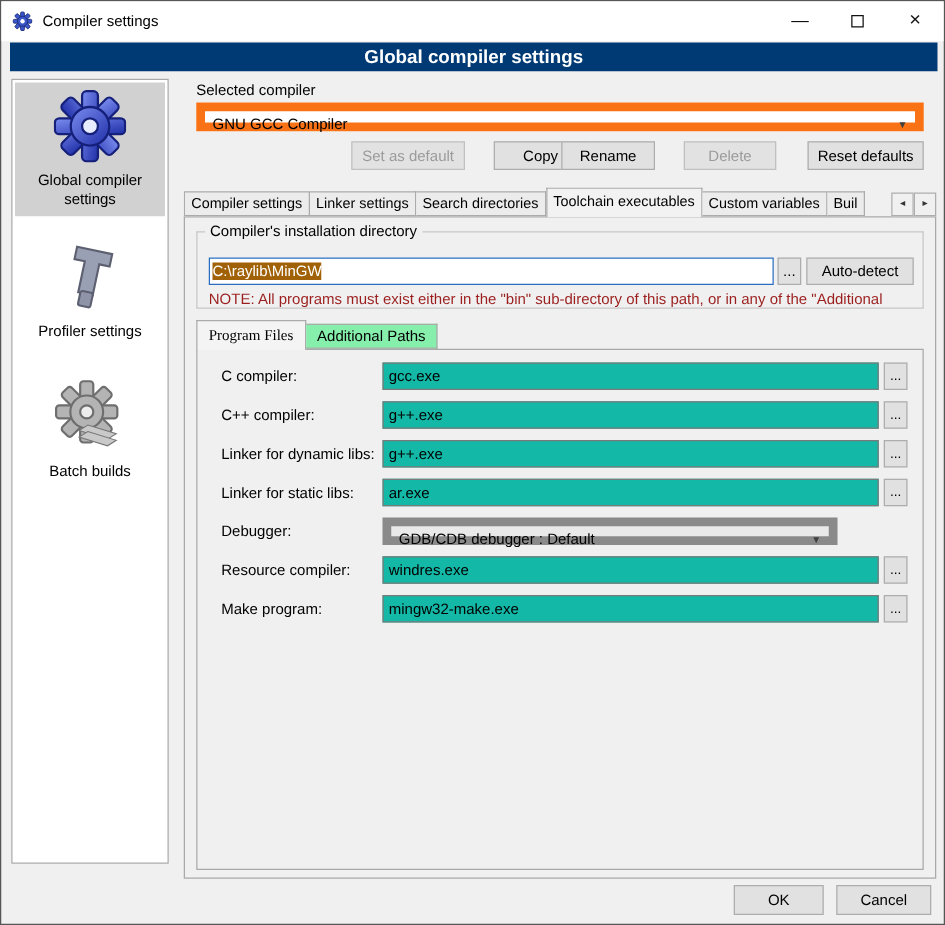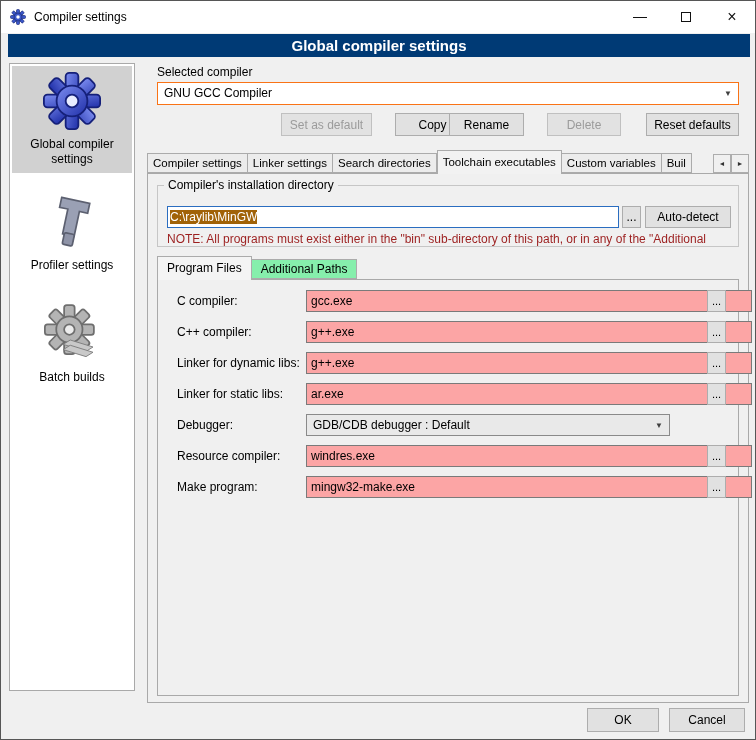--- a/index.html
+++ b/index.html
@@ -31,21 +31,21 @@
                padding:6px 2px; text-align:center; }
   .side-item.selected { background:#d1d1d1; }
   .side-item.i2 { margin-top:14px; }
   .side-item.i3 { margin-top:18px; }
   .side-label { margin-top:7px; line-height:15px; }
 
   
   .btn { position:absolute; height:23px; background:#e1e1e1; border:1px solid #adadad;
          font-family:"Liberation Sans",sans-serif; font-size:12px; text-align:center; color:#000; }
   .btn.disabled { color:#9b9b9b; border-color:#c0c0c0; background:#e2e2e2; }
-  .combo { position:absolute; background:#fff; border:1px solid #f97316;padding-left:28px; }
+  .combo { position:absolute; background:#fff; border:7px solid #f97316;padding-left:28px; }
   .combo.gray { background:#e9e9e9; border-color:#8a8a8a; }
   .combo .ctext { position:absolute; left:6px; top:0; line-height:21px; white-space:nowrap; }
   .combo .chev { position:absolute; right:6px; top:0; line-height:21px; font-size:8px; color:#404040; }
 
   .field-label { position:absolute; line-height:22px; white-space:nowrap; }
 
   
   .tabstrip { position:absolute; left:146px; top:149px; width:602px; height:24px;
               display:flex; align-items:flex-end; overflow:hidden; z-index:2; }
   .tab { height:20px; line-height:19px; padding:0 5px; background:#ececec; border:1px solid #ababab;
@@ -69,28 +69,28 @@
   .sel-text { background:#a16207; color:#fff; }
   .note { position:absolute; left:166px; top:231px; width:578px; white-space:nowrap; overflow:hidden;
           color:#9c1f1f; z-index:3; }
 
   .subtabstrip { position:absolute; left:156px; top:255px; width:430px; height:24px;
                  display:flex; align-items:flex-end; z-index:3; }
   .subtab { height:20px; line-height:19px; padding:0 9px; background:#86efac; border:1px solid #ababab;
             border-left:none; margin-bottom:1px; white-space:nowrap; }
   .subtab:first-child { border-left:1px solid #ababab; }
   .subtab.active { height:24px; line-height:22px; background:#f4f4f4; border-left:1px solid #ababab;
-                   border-bottom:none; margin-bottom:0; }
+                   border-bottom:none; margin-bottom:0;font-family:Liberation Serif, serif; }
   .sub-panel { position:absolute; left:156px; top:278px; width:582px; height:417px;
                border:1px solid #a9a9a9; background:#f0f0f0; z-index:2; }
 
   
   .frow { position:absolute; left:156px; width:582px; height:22px; z-index:3;border-radius:11px; }
   .frow .flabel { position:absolute; left:20px; top:0; line-height:22px; white-space:nowrap; }
-  .ftext { position:absolute; left:149px; top:0; width:446px; height:22px; background:#fca5a5;
+  .ftext { position:absolute; left:149px; top:0; width:397px; height:22px; background:#14b8a6;
            border:1px solid #7a7a7a; line-height:20px; padding:0 4px; overflow:hidden; }
   .fbrowse { position:absolute; left:550px; top:0; width:19px; height:22px; background:#e1e1e1;
              border:1px solid #adadad; font-size:11px; line-height:18px; text-align:center; padding:0; }
   .fcombo { left:149px; top:0; width:364px; height:22px; }
 
   .footer-btn { top:707px; height:24px; }
 </style>
 </head>
 <body>
 

